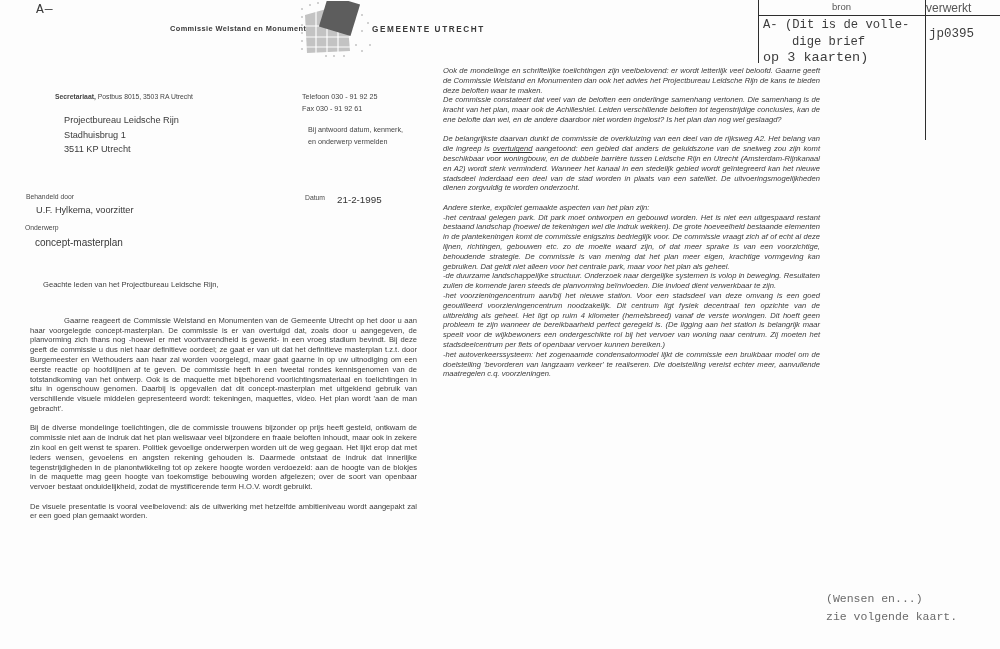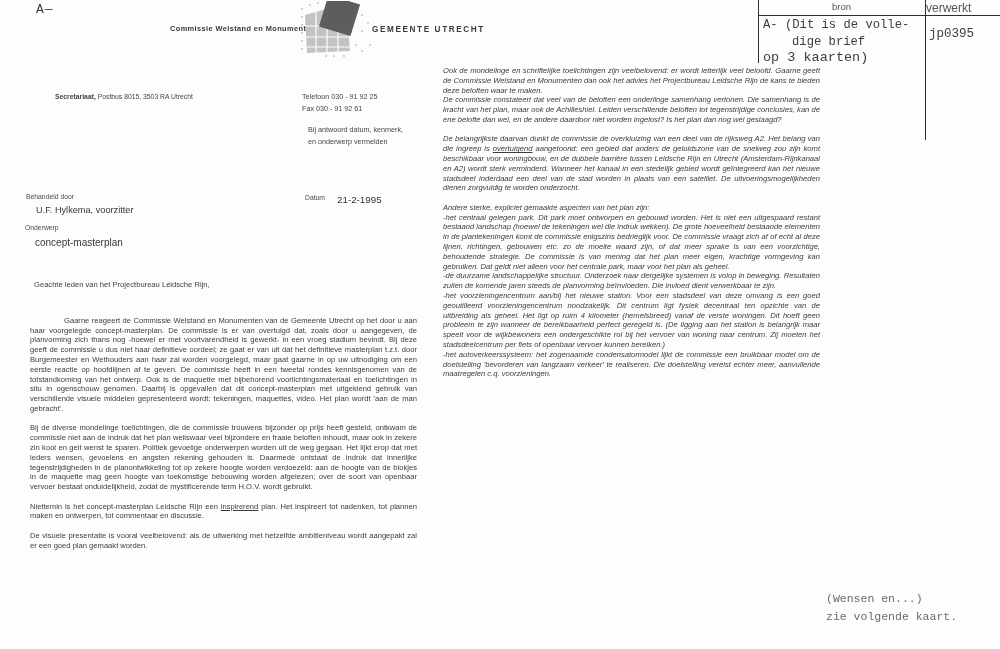--- a/index.html
+++ b/index.html
@@ -26,21 +26,21 @@
   #handled-by-value{position:absolute;left:36px;top:205px;font-size:9.2px;}
   #date-label{position:absolute;left:305px;top:194px;}
   #date-value{position:absolute;left:337px;top:194px;font-size:9.8px;color:#333;}
   #subject-label{position:absolute;left:25px;top:224px;}
   #subject-value{position:absolute;left:35px;top:237px;font-size:10px;}
 
   
   .col{position:absolute;font-size:7.6px;line-height:9.8px;text-align:justify;color:#3c3c3c;}
   #col-left{left:30px;top:280px;width:387px;}
   #col-right{left:443px;top:66px;width:377px;font-style:italic;}
-  #salutation{margin:0 0 26px 4px;}
+  #salutation{margin:0 0 26px 13px;}
   .para{margin:0 0 9.6px 0;}
   .para.indent-first{text-indent:34px;}
   .para u{text-underline-offset:1px;}
 
   
   .tline{position:absolute;background:#2e2e2e;}
   #tbl-left-border{left:758px;top:0;width:1px;height:63px;}
   #tbl-divider{left:925px;top:0;width:1px;height:140px;}
   #tbl-header-rule{left:758px;top:15px;width:242px;height:1px;}
   #bron-header{position:absolute;left:758px;top:1px;width:167px;text-align:center;font-size:9.5px;color:#555;}
@@ -94,20 +94,25 @@
           <line x1="38" y1="16" x2="38" y2="52"></line>
       </g>
     </g>
 
     <rect x="23" y="-2" width="33" height="33" fill="#5d5d5d" transform="rotate(17 39.5 14.5)"></rect>
   </svg>
   <div id="city-name">GEMEENTE UTRECHT</div>
 
   <div id="secretariat"><b>Secretariaat,</b><span> Postbus 8015, 3503 RA  Utrecht</span></div>
 
+  <div id="recipient">
+    <div>Projectbureau Leidsche Rijn</div>
+    <div>Stadhuisbrug 1</div>
+    <div>3511 KP  Utrecht</div>
+  </div>
 
   <div id="phone-block">
     <div>Telefoon 030 - 91 92 25</div>
     <div>Fax 030 - 91 92 61</div>
   </div>
   <div id="reply-note">
     <div>Bij antwoord datum, kenmerk,</div>
     <div>en onderwerp vermelden</div>
   </div>
 
@@ -116,21 +121,20 @@
   <div id="date-label" class="small-label">Datum</div>
   <div id="date-value">21-2-1995</div>
   <div id="subject-label" class="small-label">Onderwerp</div>
   <div id="subject-value">concept-masterplan</div>
 
   <div id="col-left" class="col">
     <p id="salutation">Geachte leden van het Projectbureau Leidsche Rijn,</p>
     <div>
         <p class="para indent-first">Gaarne reageert de Commissie Welstand en Monumenten van de Gemeente Utrecht op het door u aan haar voorgelegde concept-masterplan. De commissie is er van overtuigd dat, zoals door u aangegeven, de planvorming zich thans nog -hoewel er met voortvarendheid is gewerkt- in een vroeg stadium bevindt. Bij deze geeft de commissie u dus niet haar definitieve oordeel; ze gaat er van uit dat het definitieve masterplan t.z.t. door Burgemeester en Wethouders aan haar zal worden voorgelegd, maar gaat gaarne in op uw uitnodiging om een eerste reactie op hoofdlijnen af te geven. De commissie heeft in een tweetal rondes kennisgenomen van de totstandkoming van het ontwerp. Ook is de maquette met bijbehorend voorlichtingsmateriaal en toelichtingen in situ in ogenschouw genomen. Daarbij is opgevallen dat dit concept-masterplan met uitgekiend gebruik van verschillende visuele middelen gepresenteerd wordt: tekeningen, maquettes, video. Het plan wordt 'aan de man gebracht'.</p>
         <p class="para">Bij de diverse mondelinge toelichtingen, die de commissie trouwens bijzonder op prijs heeft gesteld, ontkwam de commissie niet aan de indruk dat het plan weliswaar veel bijzondere en fraaie beloften inhoudt, maar ook in zekere zin kool en geit wenst te sparen. Politiek gevoelige onderwerpen worden uit de weg gegaan. Het lijkt erop dat met ieders wensen, gevoelens en angsten rekening gehouden is. Daarmede ontstaat de indruk dat innerlijke tegenstrijdigheden in de planontwikkeling tot op zekere hoogte worden verdoezeld: aan de hoogte van de blokjes in de maquette mag geen hoogte van toekomstige bebouwing worden afgelezen; over de soort van openbaar vervoer bestaat onduidelijkheid, zodat de mystificerende term H.O.V. wordt gebruikt.</p>
-        <p class="para">Niettemin is het concept-masterplan Leidsche Rijn een <u>inspirerend</u> plan. Het inspireert tot nadenken, tot plannen maken en ontwerpen, tot commentaar en discussie.</p>
         <p class="para">De visuele presentatie is vooral veelbelovend: als de uitwerking met hetzelfde ambitieniveau wordt aangepakt zal er een goed plan gemaakt worden.</p>
       </div>
   </div>
 
   <div id="col-right" class="col">
     <div>
         <p class="para">Ook de mondelinge en schriftelijke toelichtingen zijn veelbelovend: er wordt letterlijk veel beloofd. Gaarne geeft de Commissie Welstand en Monumenten dan ook het advies het Projectbureau Leidsche Rijn de kans te bieden deze beloften waar te maken.<br>De commissie constateert dat veel van de beloften een onderlinge samenhang vertonen. Die samenhang is de kracht van het plan, maar ook de Achilleshiel. Leiden verschillende beloften tot tegenstrijdige conclusies, kan de ene belofte dan wel, en de andere daardoor niet worden ingelost? Is het plan dan nog wel geslaagd?</p>
         <p class="para">De belangrijkste daarvan dunkt de commissie de overkluizing van een deel van de rijksweg A2. Het belang van die ingreep is <u>overtuigend</u> aangetoond: een gebied dat anders de geluidszone van de snelweg zou zijn komt beschikbaar voor woningbouw, en de dubbele barrière tussen Leidsche Rijn en Utrecht (Amsterdam-Rijnkanaal en A2) wordt sterk verminderd. Wanneer het kanaal in een stedelijk gebied wordt geïntegreerd kan het nieuwe stadsdeel inderdaad een deel van de stad worden in plaats van een satelliet. De uitvoeringsmogelijkheden dienen zorgvuldig te worden onderzocht.</p>
         <p class="para">Andere sterke, expliciet gemaakte aspecten van het plan zijn:<br>-het centraal gelegen park. Dit park moet ontworpen en gebouwd worden. Het is niet een uitgespaard restant bestaand landschap (hoewel de tekeningen wel die indruk wekken). De grote hoeveelheid bestaande elementen in de plantekeningen komt de commissie enigszins bedrieglijk voor. De commissie vraagt zich af of echt al deze lijnen, richtingen, gebouwen etc. zo de moeite waard zijn, of dat meer sprake is van een voorzichtige, behoudende strategie. De commissie is van mening dat het plan meer eigen, krachtige vormgeving kan gebruiken. Dat geldt niet alleen voor het centrale park, maar voor het plan als geheel.<br>-de duurzame landschappelijke structuur. Onderzoek naar dergelijke systemen is volop in beweging. Resultaten zullen de komende jaren steeds de planvorming beïnvloeden. Die invloed dient verwerkbaar te zijn.<br>-het voorzieningencentrum aan/bij het nieuwe station. Voor een stadsdeel van deze omvang is een goed geoutilleerd voorzieningencentrum noodzakelijk. Dit centrum ligt fysiek decentraal ten opzichte van de uitbreiding als geheel. Het ligt op ruim 4 kilometer (hemelsbreed) vanaf de verste woningen. Dit hoeft geen probleem te zijn wanneer de bereikbaarheid perfect geregeld is. (De ligging aan het station is belangrijk maar speelt voor de wijkbewoners een ondergeschikte rol bij het vervoer van woning naar centrum. Zij moeten het stadsdeelcentrum per fiets of openbaar vervoer kunnen bereiken.)<br>-het autoverkeerssysteem: het zogenaamde condensatormodel lijkt de commissie een bruikbaar model om de doelstelling 'bevorderen van langzaam verkeer' te realiseren. Die doelstelling vereist echter meer, aanvullende maatregelen c.q. voorzieningen.</p>
       </div>

